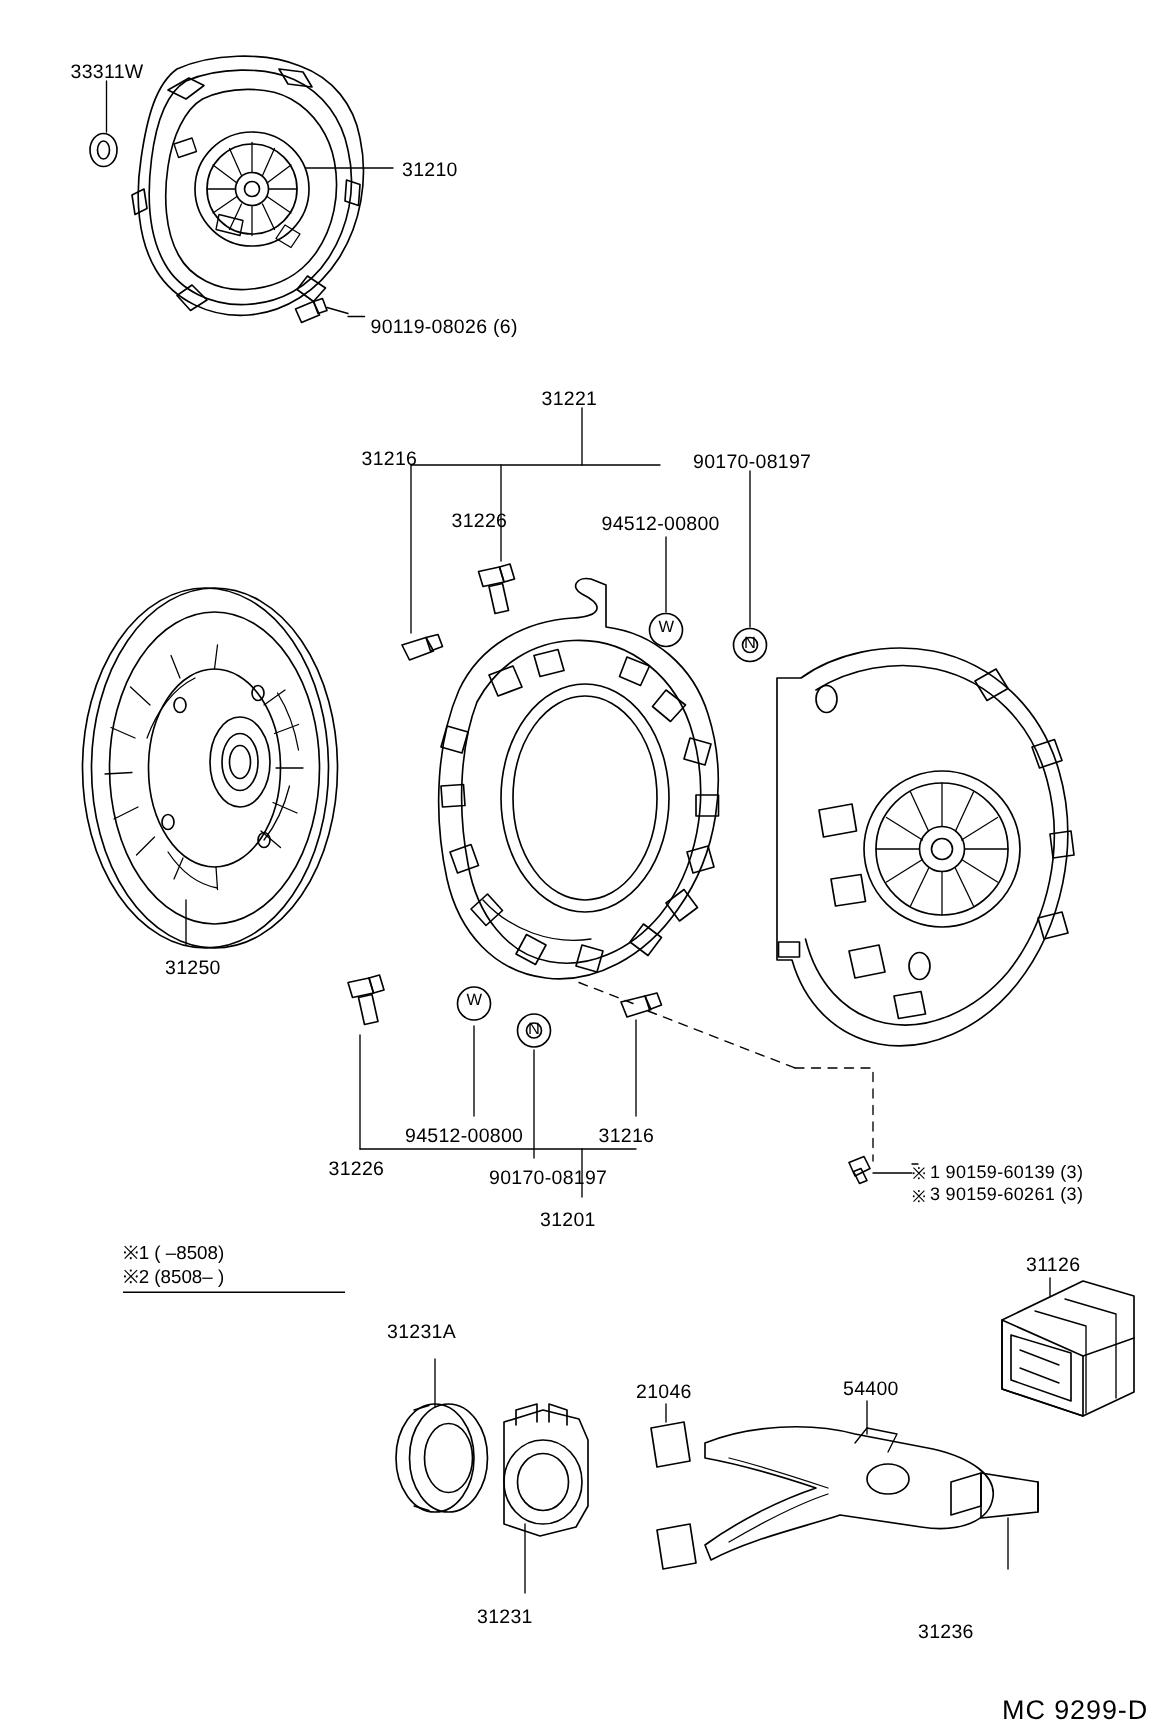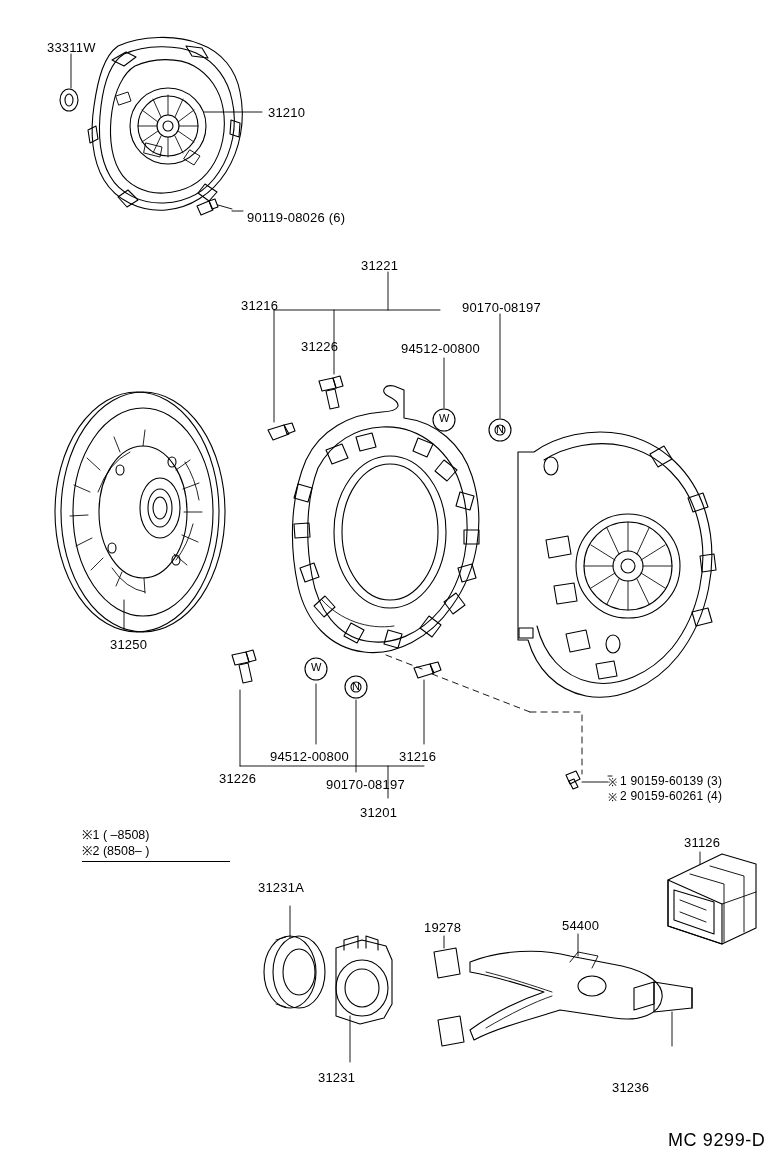--- a/index.html
+++ b/index.html
@@ -340,25 +340,25 @@
   <div class="lbl" style="left:110px; top:637px;">31250</div>
   <div class="lbl" style="left:270px; top:749px;">94512-00800</div>
   <div class="lbl" style="left:399px; top:749px;">31216</div>
   <div class="lbl" style="left:219px; top:771px;">31226</div>
   <div class="lbl" style="left:326px; top:777px;">90170-08197</div>
   <div class="lbl" style="left:360px; top:805px;">31201</div>
 
   <div class="lbl tiny" style="left:608px; top:774px;">※</div>
   <div class="lbl sm" style="left:620px; top:774px;">1 90159-60139 (3)</div>
   <div class="lbl tiny" style="left:608px; top:789px;">※</div>
-  <div class="lbl sm" style="left:620px; top:789px;">2 90159-60261 (4)</div>
+  <div class="lbl sm" style="left:620px; top:789px;">3 90159-60261 (3)</div>
 
   <div class="lbl" style="left:684px; top:835px;">31126</div>
   <div class="lbl" style="left:258px; top:880px;">31231A</div>
-  <div class="lbl" style="left:424px; top:920px;">19278</div>
+  <div class="lbl" style="left:424px; top:920px;">21046</div>
   <div class="lbl" style="left:562px; top:918px;">54400</div>
   <div class="lbl" style="left:318px; top:1070px;text-align:right;">31231</div>
   <div class="lbl" style="left:612px; top:1057px;margin-top:23px;">31236</div>
 
   <div class="lbl tiny" style="left:439px; top:412px;">W</div>
   <div class="lbl tiny" style="left:496px; top:423px;">N</div>
   <div class="lbl tiny" style="left:311px; top:661px;">W</div>
   <div class="lbl tiny" style="left:352px; top:680px;">N</div>
 
   <div class="notebox" style="left:50px; top:827px; width:148px;">

